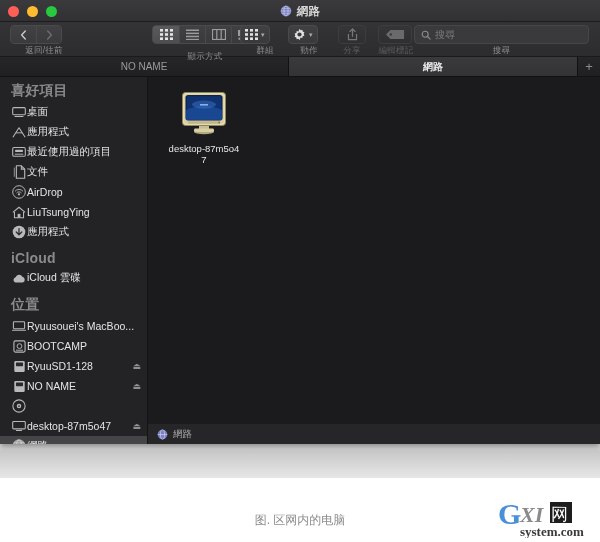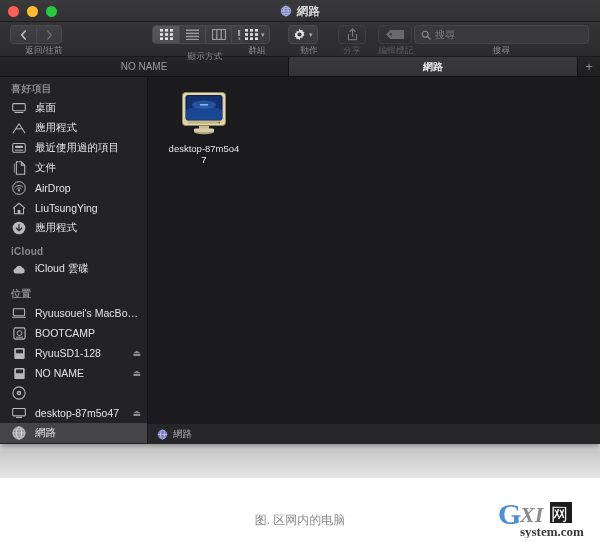--- a/index.html
+++ b/index.html
@@ -120,25 +120,25 @@
   
   .body { display: flex; height: 367px; }
 
   
   .sidebar {
     width: 148px; background: #232325;
     border-right: 1px solid #141416;
     position: relative; overflow: hidden;
   }
   .sb-head {
-    font-size: 10px; color: #8a8a8c; font-weight: 600;
+    font-size: 14px; color: #8a8a8c; font-weight: 600;
     padding: 5px 0 2px 11px; letter-spacing: .2px;
   }
   .sb-row {
-    display: flex; align-items: center; gap: 9px;
+    display: flex; align-items: center; gap: 1px;
     height: 20px; padding: 0 6px 0 12px;
     font-size: 10.5px; color: #e4e4e6;
   }
   .sb-row.sel { background: #454547; }
   .sb-ico { width: 14px; height: 14px; flex: 0 0 14px; display: flex; align-items: center; justify-content: center; }
   .sb-txt { flex: 1; white-space: nowrap; overflow: hidden; text-overflow: ellipsis; }
   .eject { font-size: 9px; color: #8e8e90; }
 
   .sb-footer {
     position: absolute; left: 0; bottom: 0; width: 148px; height: 21px;
@@ -276,21 +276,21 @@
                 <rect x="5" y="4.2" width="3" height="2.6"></rect>
                 <rect x="10" y="4.2" width="3" height="2.6"></rect>
               <rect x="0" y="8.4" width="3" height="2.6"></rect>
                 <rect x="5" y="8.4" width="3" height="2.6"></rect>
                 <rect x="10" y="8.4" width="3" height="2.6"></rect>
             </g>
           </svg>
           <span class="chev">▾</span>
         </div>
       </div>
-      <div class="tb-label" style="left:236px; width:42px;">群組</div>
+      <div class="tb-label" style="left:244px; width:42px;">群組</div>
 
       <div class="tb-item" style="left:288px;">
         <div class="btn-pill">
           <svg width="13" height="13" viewBox="0 0 16 16">
             <path fill="#e0e0e2" d="M8 0.8l1.3 1.9 2.2-.6.4 2.3 2.2.7-1 2.1 1 2.1-2.2.7-.4 2.3-2.2-.6L8 15.2l-1.3-1.9-2.2.6-.4-2.3-2.2-.7 1-2.1-1-2.1 2.2-.7.4-2.3 2.2.6z"></path>
             <circle cx="8" cy="8" r="2.6" fill="#3a3a3c"></circle>
           </svg>
           <span class="chev">▾</span>
         </div>
       </div>

